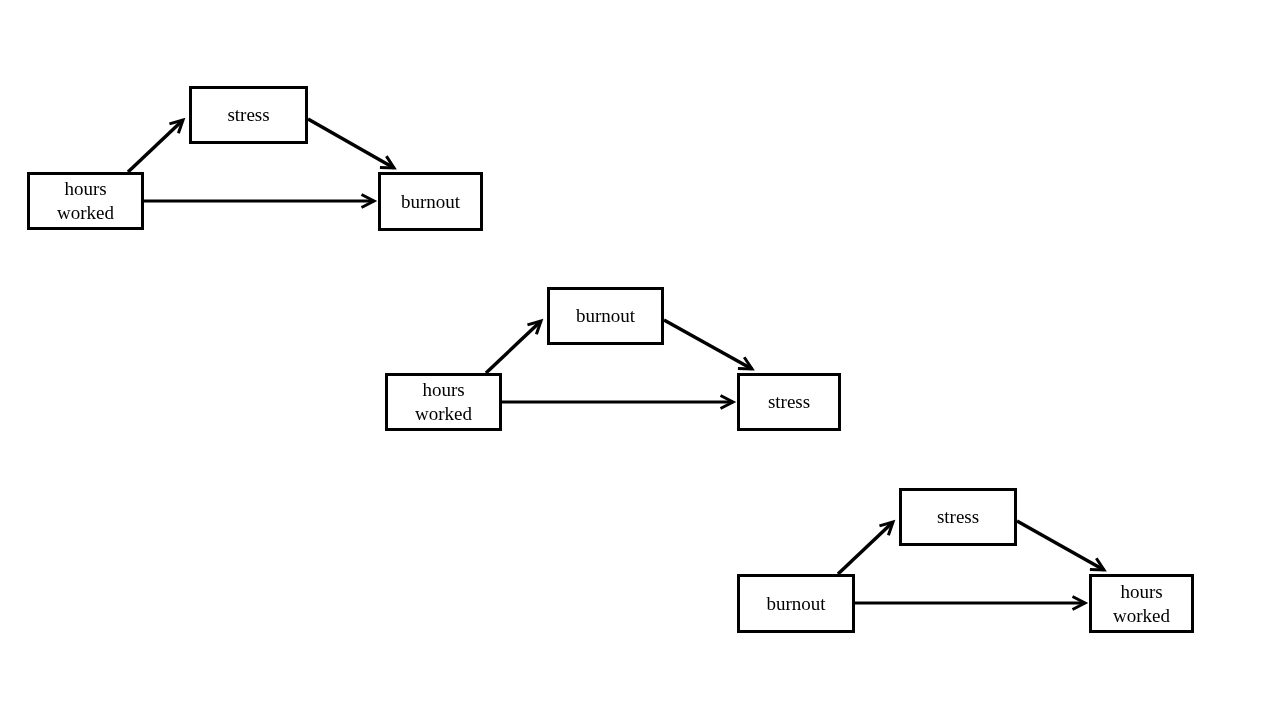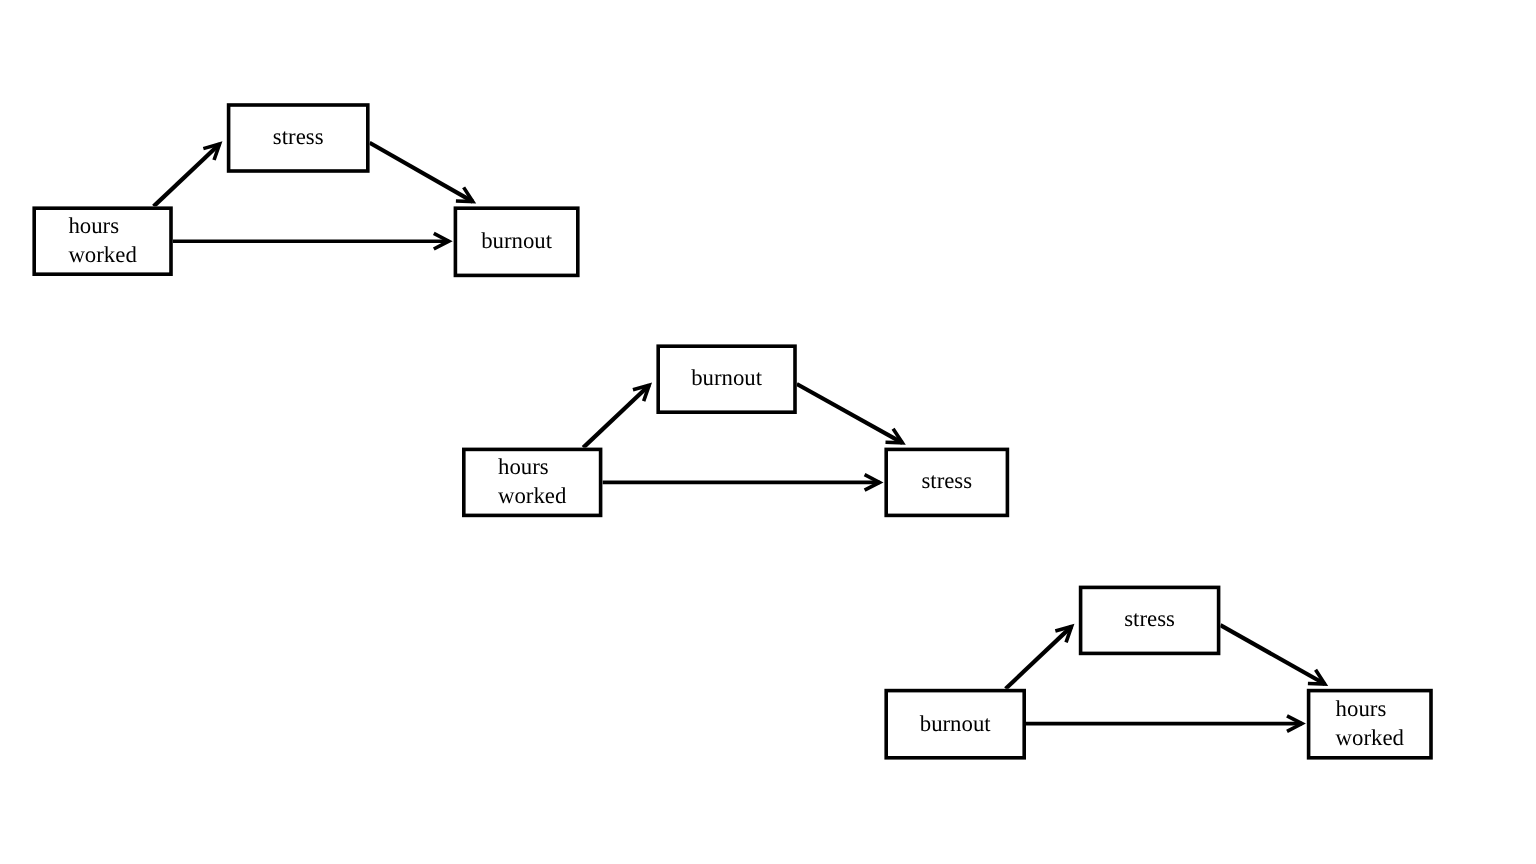--- a/index.html
+++ b/index.html
@@ -22,20 +22,21 @@
     height: 720px;
   }
   .node {
     position: absolute;
     box-sizing: border-box;
     border: 3px solid #000000;
     background: #ffffff;
     display: flex;
     align-items: center;
     justify-content: center;
+    text-align: center;
     font-family: "Liberation Serif", "DejaVu Serif", serif;
     font-size: 19px;
     line-height: 1.26;
     color: #000000;
     white-space: pre-line;
   }
   
   .d1-source   { left: 27px;  top: 172px; width: 117px; height: 58px; }
   .d1-mediator { left: 189px; top: 86px;  width: 119px; height: 58px; }
   .d1-outcome  { left: 378px; top: 172px; width: 105px; height: 59px; }

